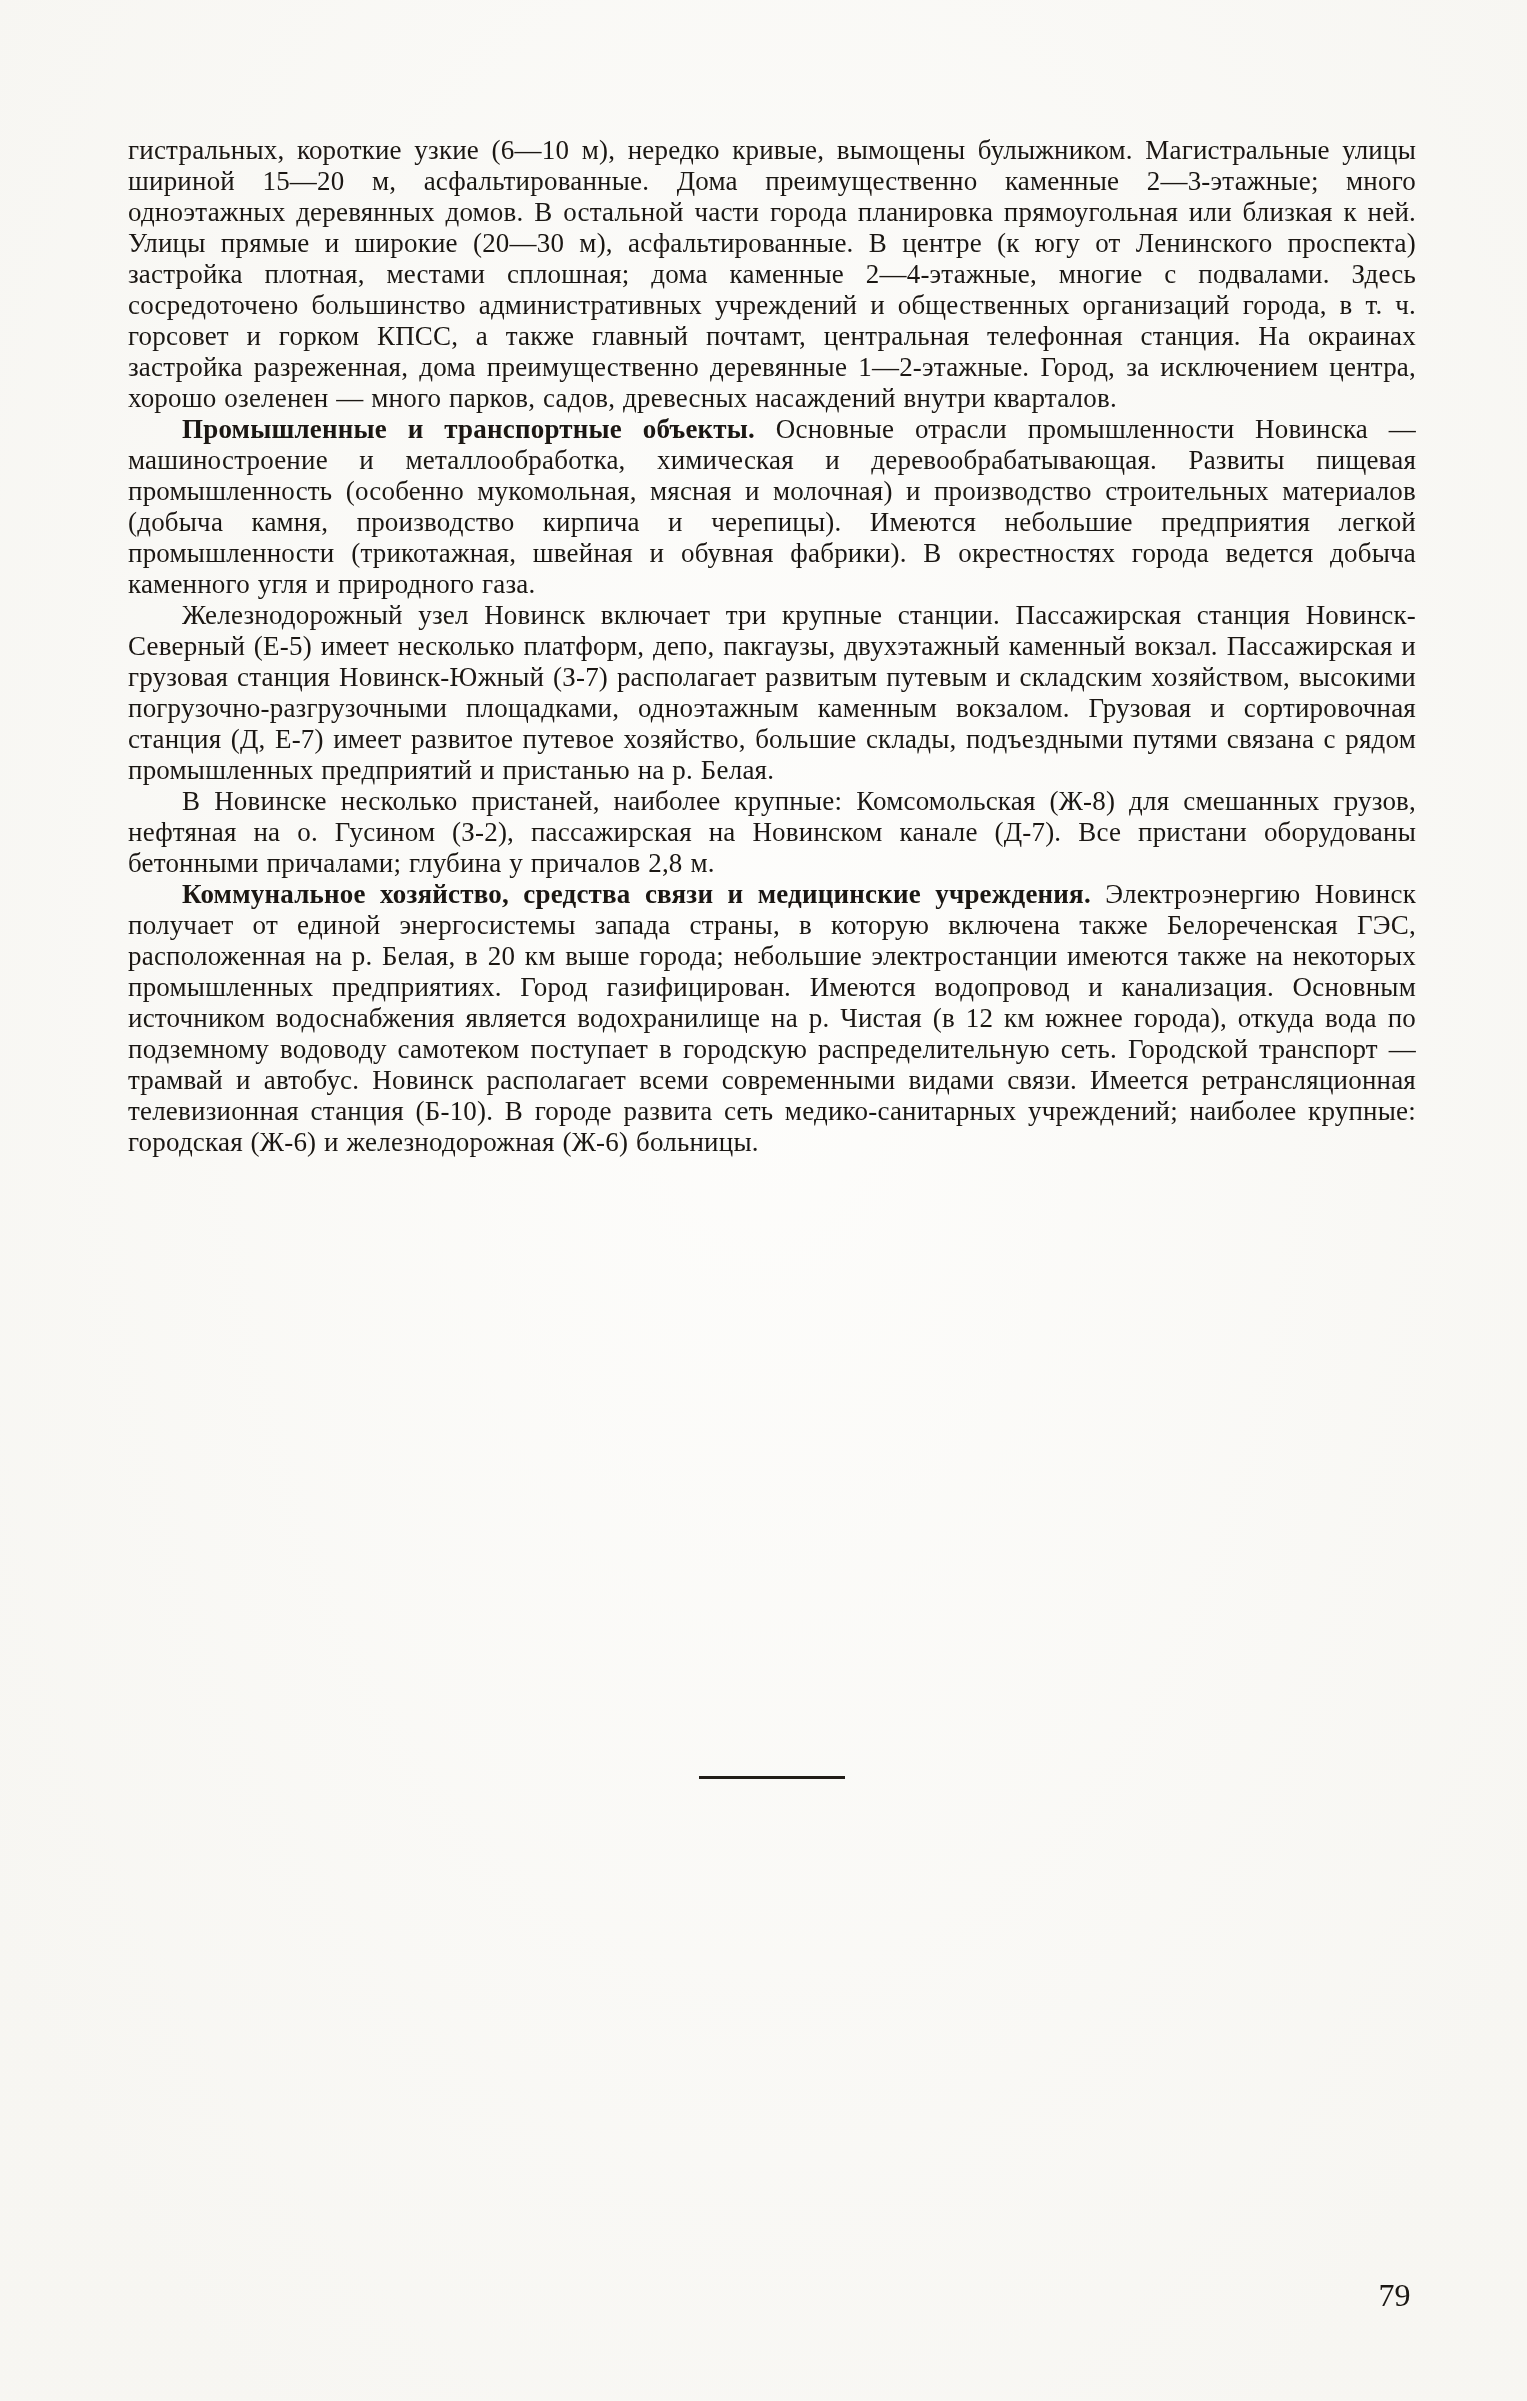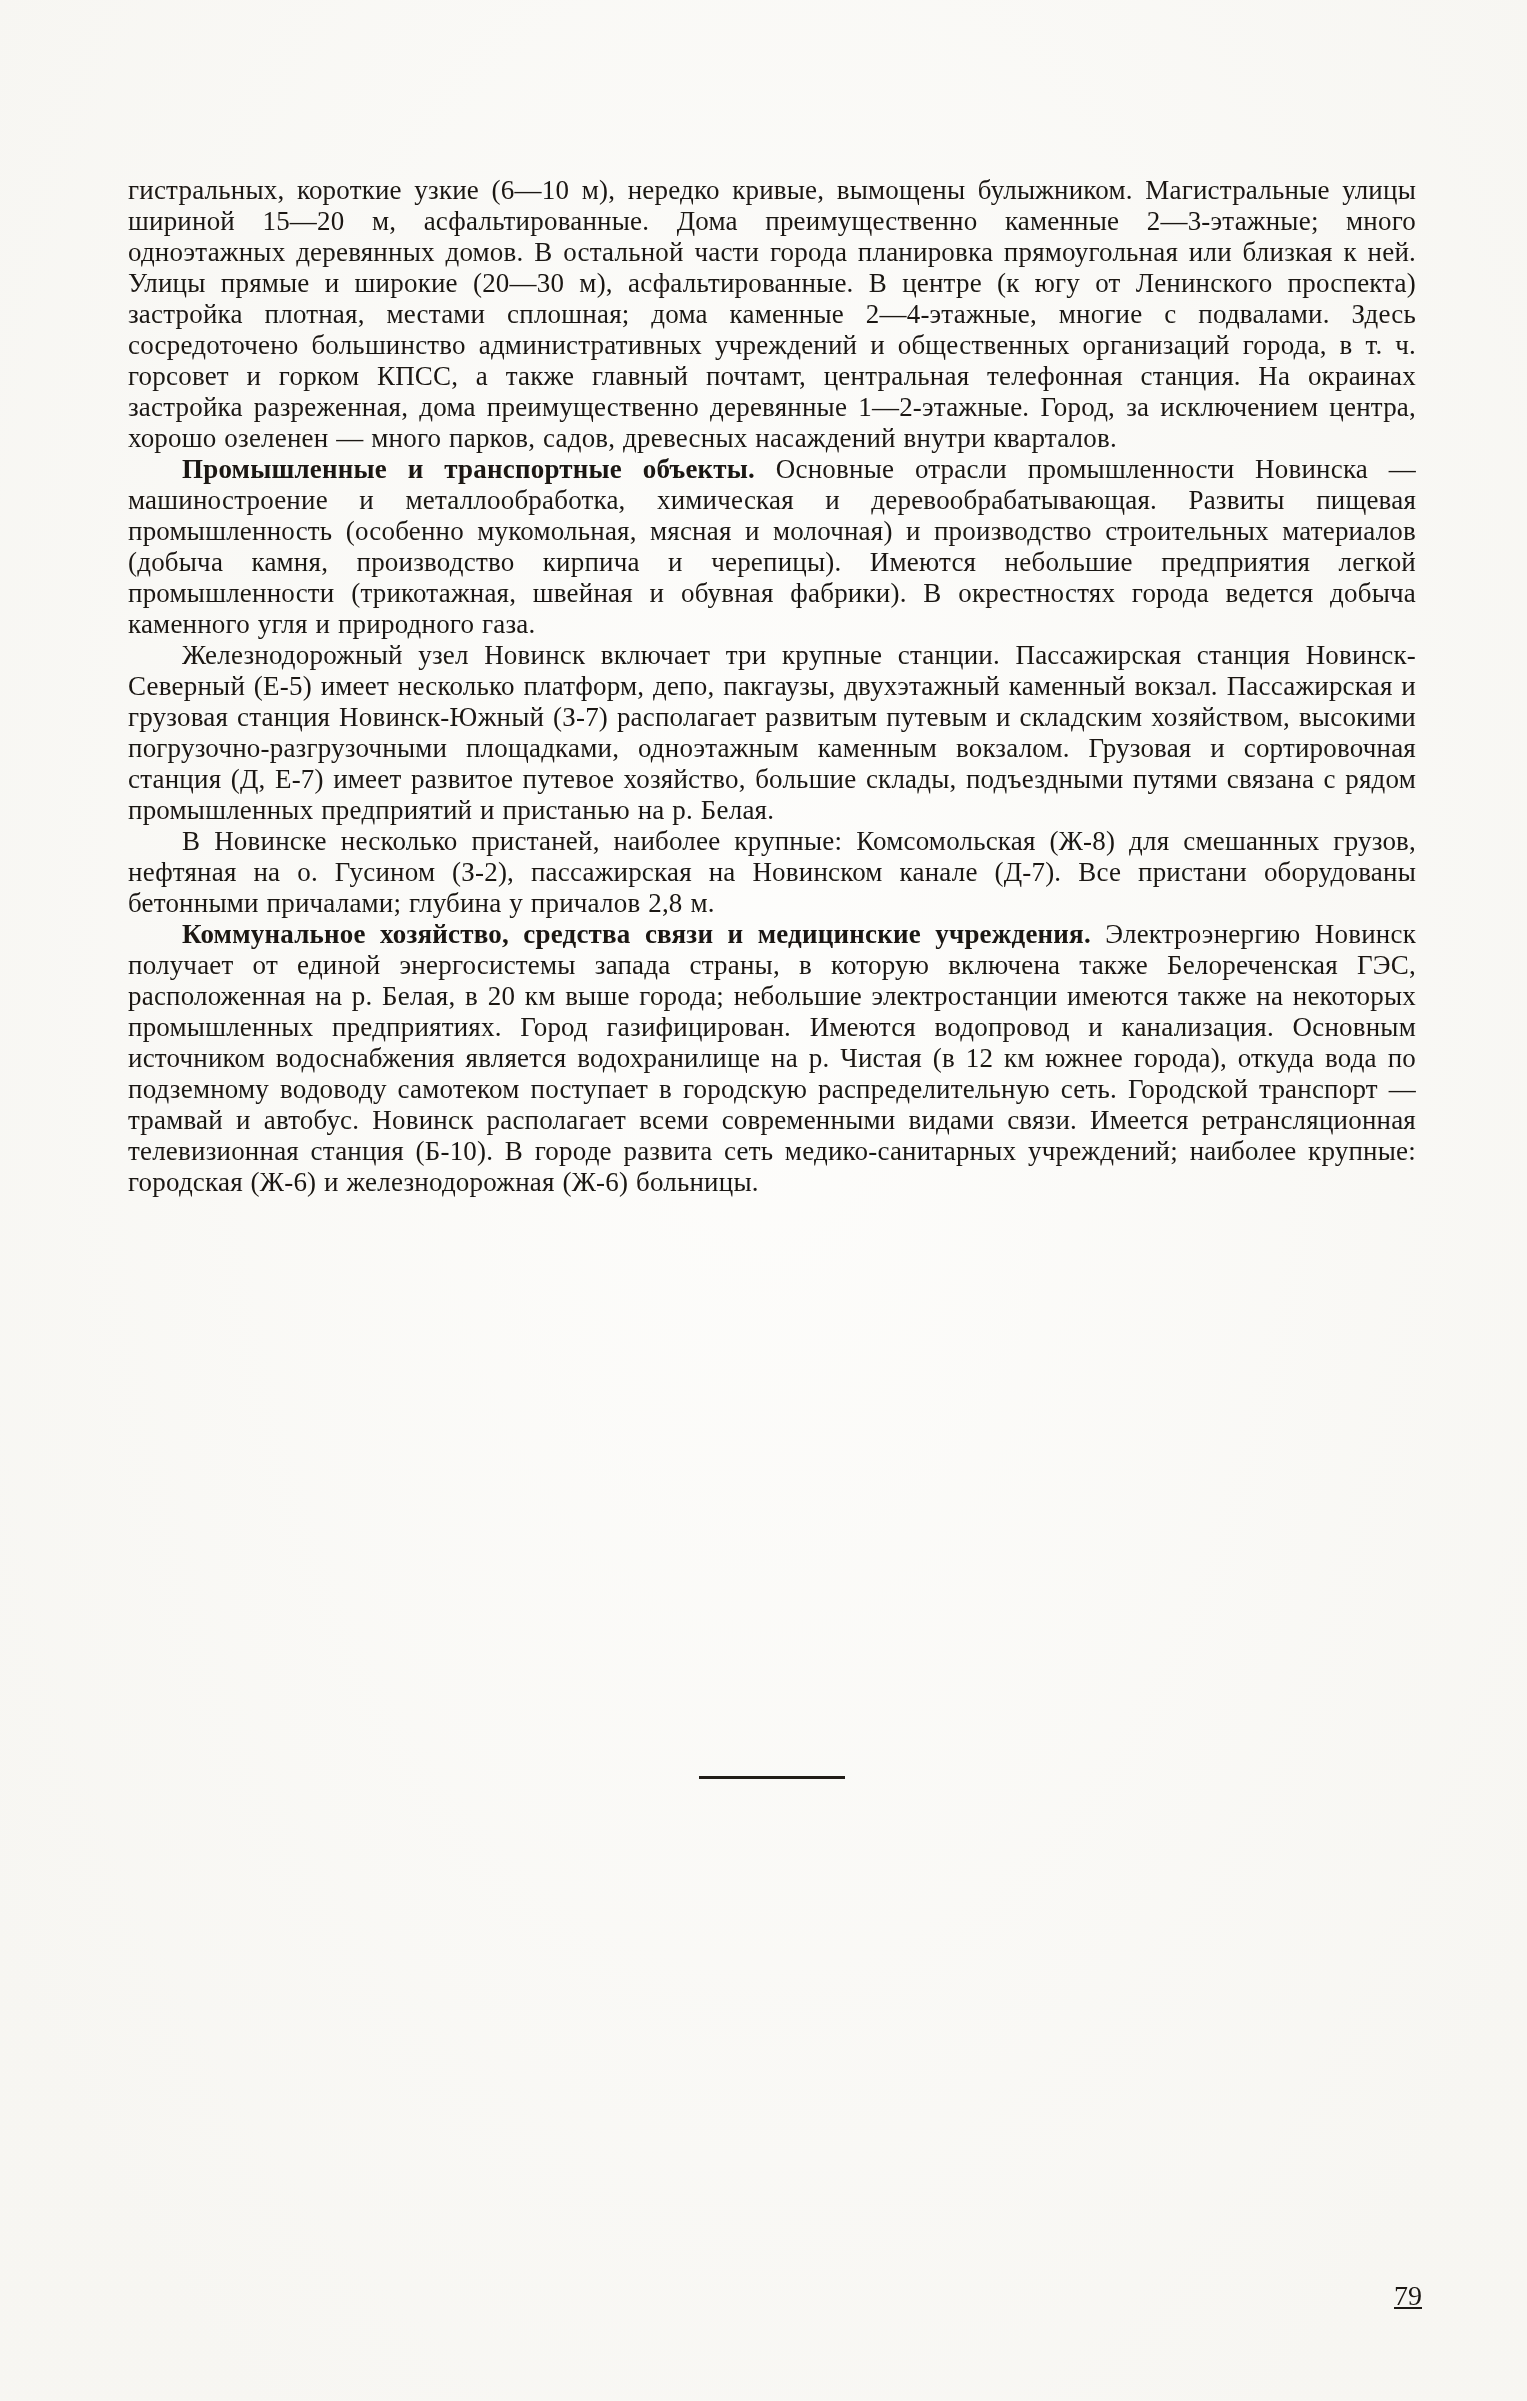--- a/index.html
+++ b/index.html
@@ -20,21 +20,20 @@
     inset: 0;
     background:
       radial-gradient(ellipse at 50% 40%, rgba(255,255,255,0.6) 0%, rgba(0,0,0,0.015) 85%),
       #fbfaf6;
   }
   .text-block {
     position: absolute;
     left: 128px;
     top: 135px;
     width: 1288px;
-    margin-top: 40px;
   }
   .text-block p {
     margin: 0;
     font-size: 27px;
     line-height: 31px;
     text-align: justify;
     text-indent: 54px;
     letter-spacing: 0.2px;
     word-spacing: 0.9px;
   }
@@ -50,24 +49,23 @@
     top: 1776px;
     width: 146px;
     height: 2.8px;
     background: #211d18;
   }
   .page-number {
     position: absolute;
     left: 1367px;
     top: 2280px;
     width: 55px;
-    font-size: 28px;
+    font-size: 32px;
     line-height: 31px;
-    text-align: right;
-    text-decoration: underline;
+    text-align: center;
   }
 </style>
 </head>
 <body>
 
 <div class="scan-page">
 
   <main class="text-block">
 
     <p class="no-indent"><b class="lead"></b> <span>гистральных, короткие узкие (6—10 м), нередко кривые, вымощены булыжником. Магистральные улицы шириной 15—20 м, асфальтированные. Дома преимущественно каменные 2—3-этажные; много одноэтажных деревянных домов. В остальной части города планировка прямоугольная или близкая к ней. Улицы прямые и широкие (20—30 м), асфальтированные. В центре (к югу от Ленинского проспекта) застройка плотная, местами сплошная; дома каменные 2—4-этажные, многие с подвалами. Здесь сосредоточено большинство административных учреждений и общественных организаций города, в т. ч. горсовет и горком КПСС, а также главный почтамт, центральная телефонная станция. На окраинах застройка разреженная, дома преимущественно деревянные 1—2-этажные. Город, за исключением центра, хорошо озеленен — много парков, садов, древесных насаждений внутри кварталов.</span></p>

